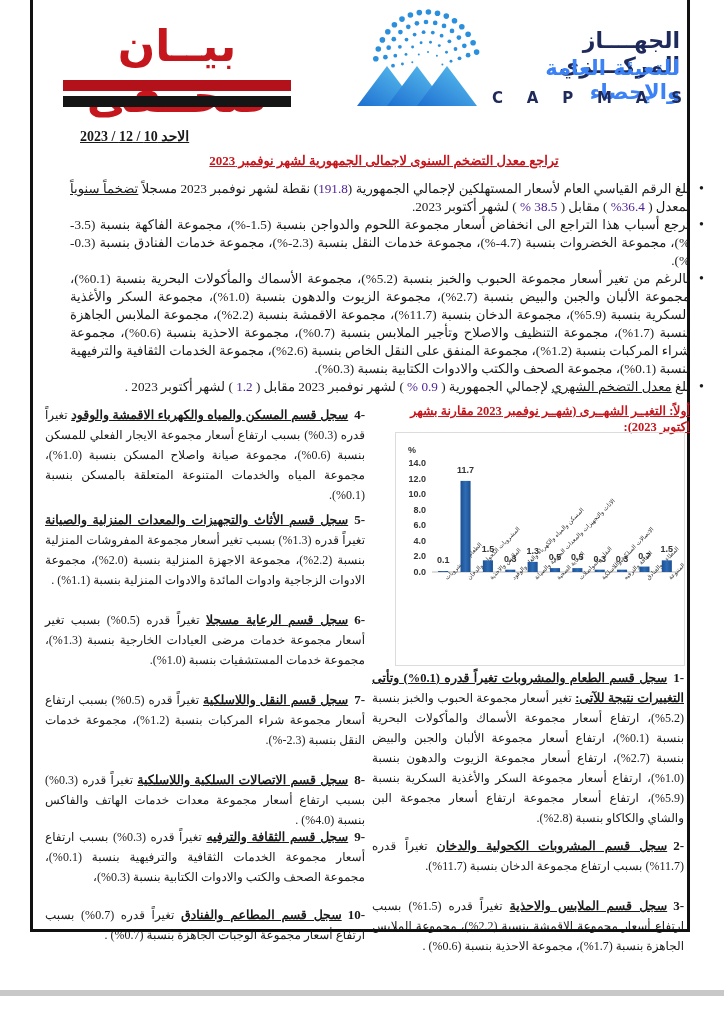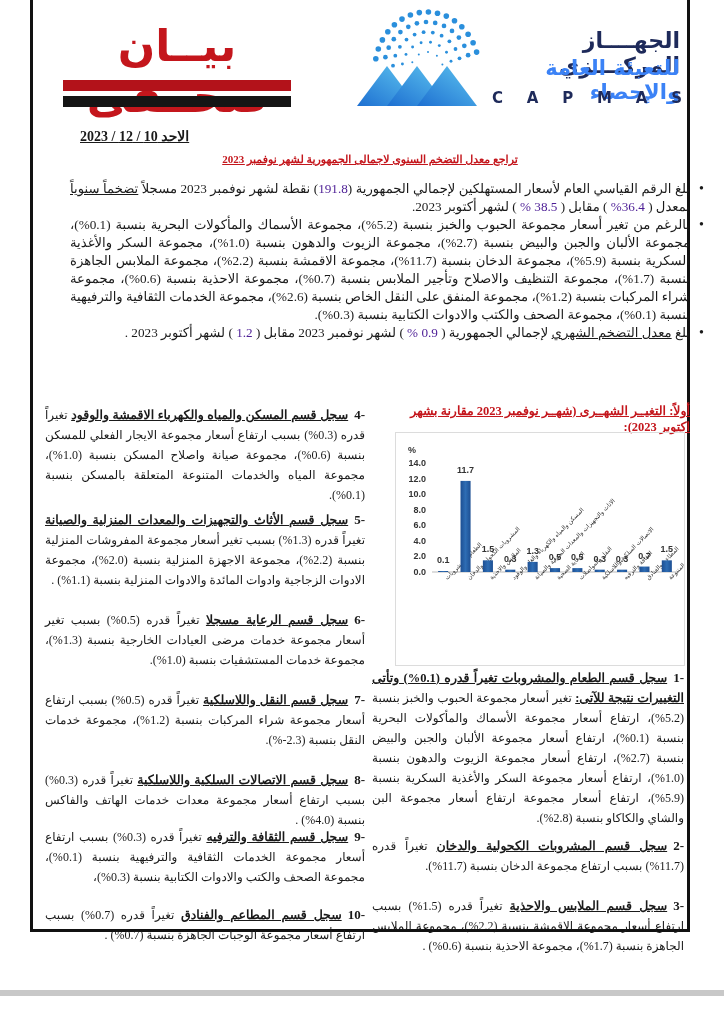--- a/index.html
+++ b/index.html
@@ -10,21 +10,21 @@
   
   .hdr-title{position:absolute;left:62px;top:20px;width:230px;text-align:center;font-family:"DejaVu Sans",sans-serif;font-weight:bold;font-size:44px;color:#c4161c;direction:rtl;letter-spacing:1px;}
   .flag-red{position:absolute;left:63px;top:80px;width:228px;height:11px;background:#b3121a;}
   .flag-black{position:absolute;left:63px;top:96px;width:228px;height:11px;background:#151515;}
   .logo{position:absolute;left:352px;top:8px;width:130px;height:100px;}
   .org-ar1{position:absolute;left:490px;top:28px;width:190px;text-align:right;font-family:"DejaVu Sans",sans-serif;font-weight:bold;font-size:22px;color:#1e2a5a;direction:rtl;}
   .org-ar2{position:absolute;left:490px;top:56px;width:190px;text-align:right;font-family:"DejaVu Sans",sans-serif;font-weight:bold;font-size:21px;color:#3b82f6;direction:rtl;}
   .org-en{position:absolute;left:492px;top:89px;width:190px;display:flex;justify-content:space-between;font-family:"DejaVu Sans",sans-serif;font-weight:bold;font-size:15px;color:#1e2a5a;}
 
   .date{position:absolute;left:80px;top:128px;font-weight:bold;font-size:14px;text-decoration:underline;direction:rtl;}
-  .main-title{position:absolute;left:60px;top:153px;width:620px;text-align:center;font-weight:bold;font-size:11px;color:#c4161c;text-decoration:underline;direction:rtl;}
+  .main-title{position:absolute;left:74px;top:153px;width:620px;text-align:center;font-weight:bold;font-size:13px;color:#c4161c;text-decoration:underline;direction:rtl;}
 
   .bullets{position:absolute;left:70px;top:180px;width:620px;direction:rtl;text-align:justify;font-size:13.2px;line-height:18px;margin:0;padding:0 18px 0 0;list-style:none;}
   .bullets li{position:relative;margin-bottom:0;}
   .bullets li::before{content:"•";position:absolute;right:-14px;top:0;font-size:14px;}
   .red{color:#4c1d95;}
   .bu{font-weight:normal;text-decoration:underline;}
 
   .chart-caption{position:absolute;left:380px;top:403px;width:310px;text-align:right;font-weight:bold;font-size:12.5px;color:#c4161c;text-decoration:underline;direction:rtl;}
   .chart-box{position:absolute;left:395px;top:432px;width:288px;height:232px;border:1px solid #dcdcdc;}
   .chart-box svg{position:absolute;left:0;top:0;}
@@ -121,20 +121,21 @@
   <span>M</span>
   <span>A</span>
   <span>S</span>
 </div>
 
 <div class="date">الاحد 10 / 12 / 2023</div>
 <div class="main-title">تراجع معدل التضخم السنوى لاجمالى الجمهورية  لشهر نوفمبر 2023</div>
 
 <ul class="bullets">
   <li><span>بلغ الرقم القياسي العام لأسعار المستهلكين لإجمالي الجمهورية (</span><span class="red">191.8</span><span>) نقطة لشهر نوفمبر 2023 مسجلاً </span><span class="bu">تضخماً سنوياً</span><span> بمعدل ( </span><span class="red">36.4%</span><span> ) مقابل ( </span><span class="red">38.5 %</span><span> ) لشهر أكتوبر 2023.</span></li>
+  <li>ترجع أسباب هذا التراجع الى انخفاض أسعار مجموعة اللحوم والدواجن بنسبة (1.5-%)، مجموعة الفاكهة بنسبة (3.5-%)، مجموعة الخضروات بنسبة (4.7-%)، مجموعة خدمات النقل بنسبة (2.3-%)، مجموعة خدمات الفنادق بنسبة (0.3-%).</li>
   <li>بالرغم من تغير أسعار مجموعة الحبوب والخبز بنسبة (5.2%)، مجموعة الأسماك والمأكولات البحرية بنسبة (0.1%)، مجموعة الألبان والجبن والبيض بنسبة (2.7%)، مجموعة الزيوت والدهون بنسبة (1.0%)، مجموعة السكر والأغذية السكرية بنسبة (5.9%)، مجموعة الدخان بنسبة (11.7%)، مجموعة الاقمشة بنسبة (2.2%)، مجموعة الملابس الجاهزة بنسبة (1.7%)، مجموعة التنظيف والاصلاح وتأجير الملابس بنسبة (0.7%)، مجموعة الاحذية بنسبة (0.6%)، مجموعة شراء المركبات بنسبة (1.2%)، مجموعة المنفق على النقل الخاص بنسبة (2.6%)، مجموعة الخدمات الثقافية والترفيهية بنسبة (0.1%)، مجموعة الصحف والكتب والادوات الكتابية بنسبة (0.3%).</li>
   <li><span>بلغ </span><span class="bu">معدل التضخم الشهري</span><span> لإجمالي الجمهورية ( </span><span class="red">0.9 %</span><span> )  لشهر نوفمبر 2023 مقابل ( </span><span class="red">1.2</span><span> ) لشهر أكتوبر 2023 .</span></li>
 </ul>
 
 <div class="chart-caption">أولاً: التغيــر الشهــرى (شهــر نوفمبر 2023 مقارنة بشهر اكتوبر 2023):</div>
 <div class="chart-box">
   <svg id="chart" width="288" height="232">
       <defs>
         <linearGradient id="bg" x1="0" x2="1">
           <stop offset="0" stop-color="#1d4f93"></stop>

